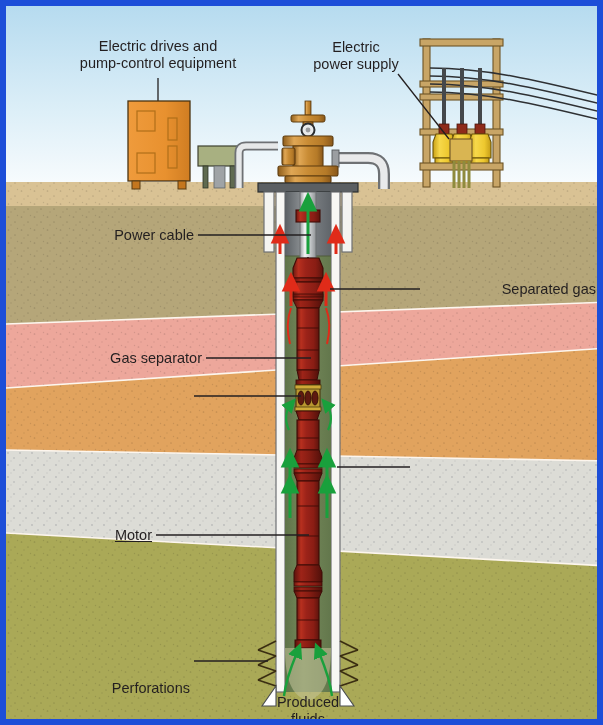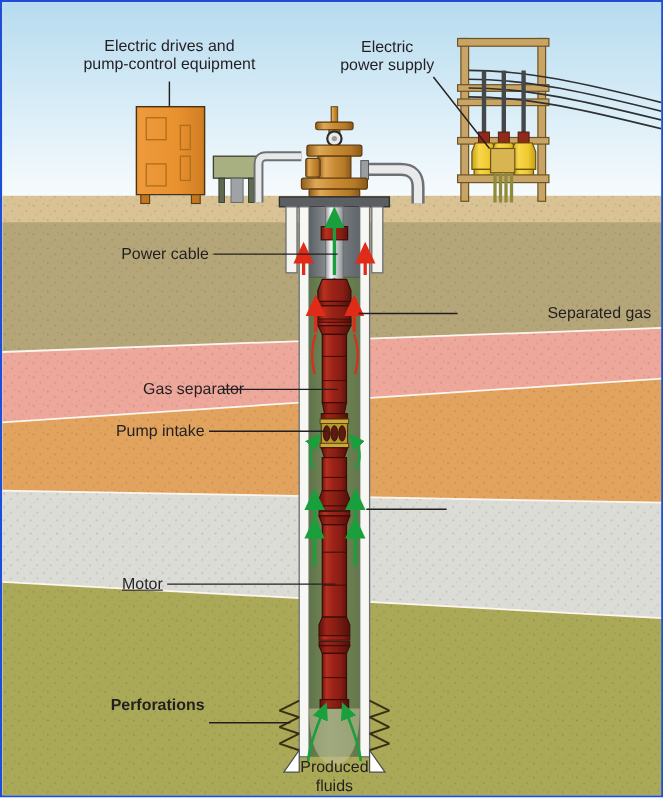--- a/index.html
+++ b/index.html
@@ -1,19 +1,19 @@
 <!DOCTYPE html>
 <html><head>
 <meta charset="utf-8">
 <title>ESP Well Diagram</title>
 <style>
   html,body{margin:0;padding:0;background:#ffffff;}
   body{font-family:"Liberation Sans",sans-serif;}
   #stage{position:relative;width:603px;height:725px;overflow:hidden;
-         border:2px solid #1d4ed8;box-sizing:border-box;background:#ffffff;}
+         border:6px solid #1d4ed8;box-sizing:border-box;background:#ffffff;}
   #svgroot{position:absolute;left:0;top:0;width:603px;height:725px;}
   .lbl{position:absolute;font-family:"Liberation Sans",sans-serif;
        font-size:14.5px;color:#231f20;white-space:pre;line-height:1.18;}
   .lbl.r{text-align:right;}
   .lbl.l{text-align:left;}
   .lbl.c{text-align:center;}
 </style>
 </head>
 <body>
 
@@ -356,25 +356,24 @@
 <div class="lbl c" style="left:44px;top:32px;width:216px;">Electric drives and
 pump-control equipment</div>
 
 <div class="lbl c" style="left:300px;top:33px;width:100px;">Electric
 power supply</div>
 
 <div class="lbl r" style="left:0px;top:221px;width:188px;">Power cable</div>
 
 <div class="lbl l" style="left:420px;top:275px;width:170px;text-align:right;">Separated gas</div>
 
-<div class="lbl r" style="left:0px;top:344px;width:196px;padding-left:24px;">Gas separator</div>
-
-<div class="lbl r" style="left:0px;top:382px;width:184px;">Pump intake</div>
+<div class="lbl r" style="left:0px;top:344px;width:196px;">Gas separator</div>
+
 
 
 <div class="lbl r" style="left:0px;top:521px;width:146px;text-decoration:underline;">Motor</div>
 
-<div class="lbl r" style="left:0px;top:631px;width:184px;font-weight:bold;">Perforations</div>
+<div class="lbl r" style="left:0px;top:674px;width:184px;">Perforations</div>
 
 <div class="lbl c" style="left:256px;top:688px;width:92px;">Produced
 fluids</div>
 
 </div>
 
 </body></html>

